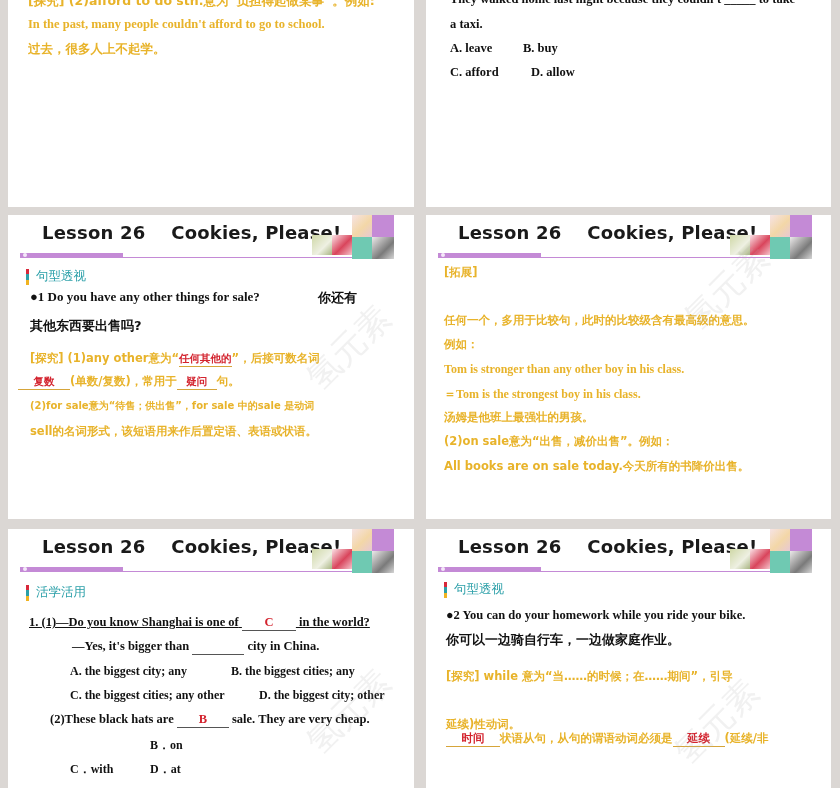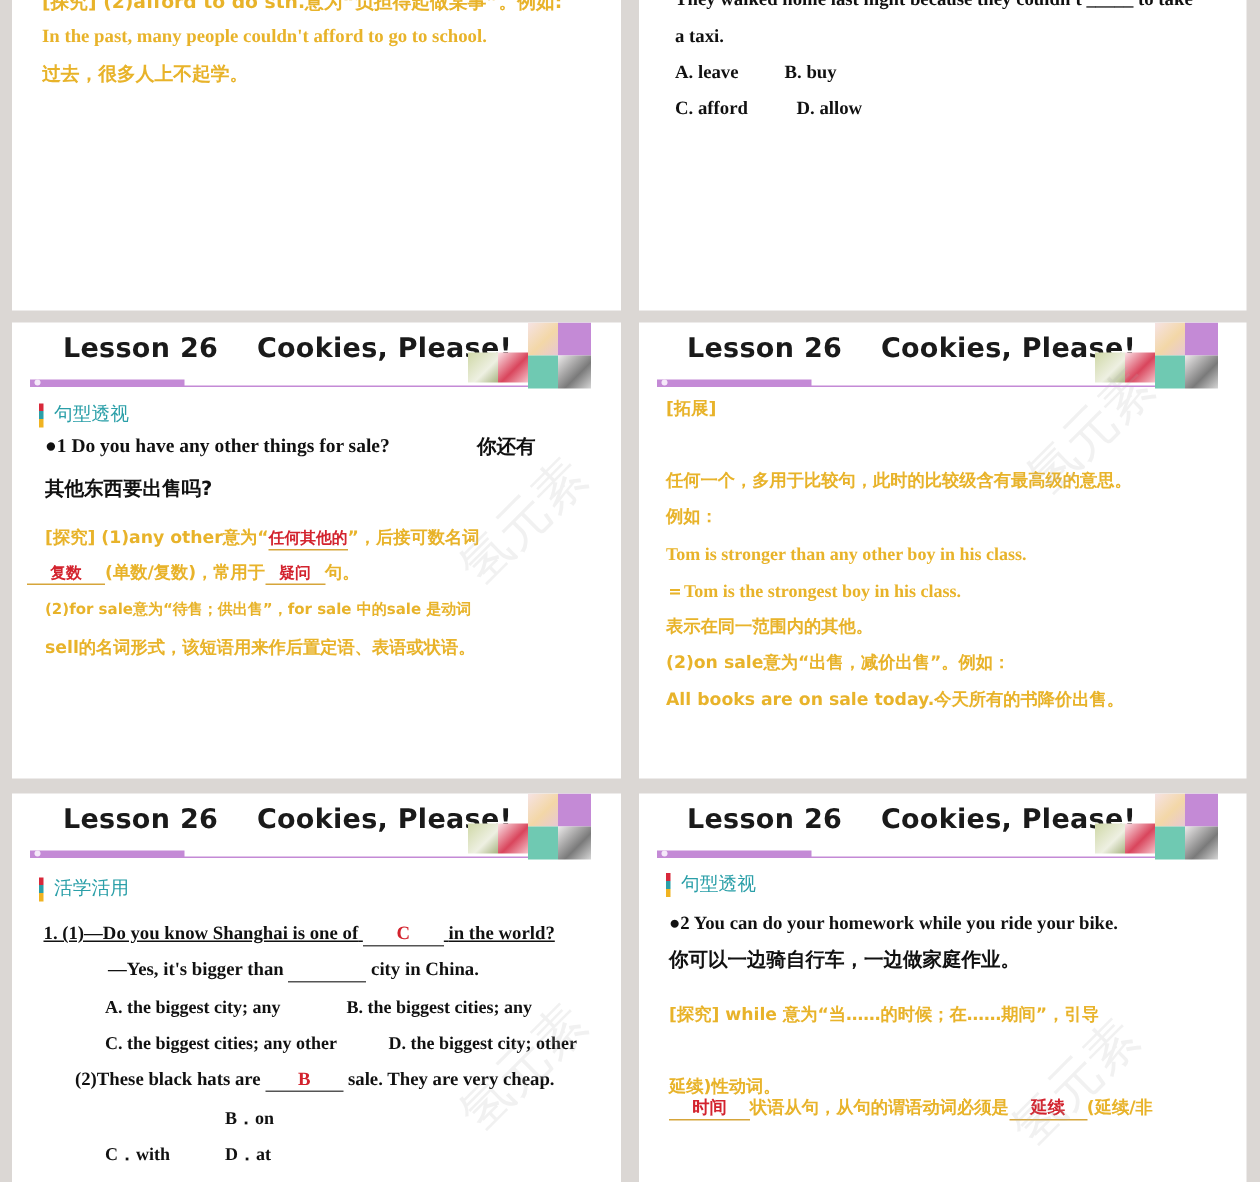--- a/index.html
+++ b/index.html
@@ -107,21 +107,21 @@
       <div class="tile t-shoe"></div>
       <div class="tile t-teal"></div>
       <div class="tile t-gift"></div>
     </div>
   </div>
   <div class="txt gold cn" style="left:18px;top:50px;font-size:11.5px;">[拓展]</div>
   <div class="txt gold cn" style="left:18px;top:98px;font-size:11.5px;">任何一个，多用于比较句，此时的比较级含有最高级的意思。</div>
   <div class="txt gold cn" style="left:18px;top:122px;font-size:11.5px;">例如：</div>
   <div class="txt gold" style="left:18px;top:147px;font-size:12px;">Tom is stronger than any other boy in his class.</div>
   <div class="txt gold" style="left:18px;top:171px;font-size:12px;">＝Tom is the strongest boy in his class.</div>
-  <div class="txt gold cn" style="left:18px;top:195px;font-size:11.5px;">表示在同一范围内的其他。</div>
+  <div class="txt gold cn" style="left:18px;top:195px;font-size:11.5px;">汤姆是他班上最强壮的男孩。</div>
   <div class="txt gold cn" style="left:18px;top:219px;font-size:11.5px;">(2)on sale意为“出售，减价出售”。例如：</div>
   <div class="txt gold cn" style="left:18px;top:244px;font-size:11.5px;">All books are on sale today.今天所有的书降价出售。</div>
   <div class="watermark" style="left:250px;top:50px;">氢元素</div>
 </div>
 
 <div class="slide s-bl">
   <div class="header">
     <div class="lesson-title">Lesson 26    Cookies, Please!</div>
     <div class="bar-thick"></div>
     <div class="bar-thin"></div>

